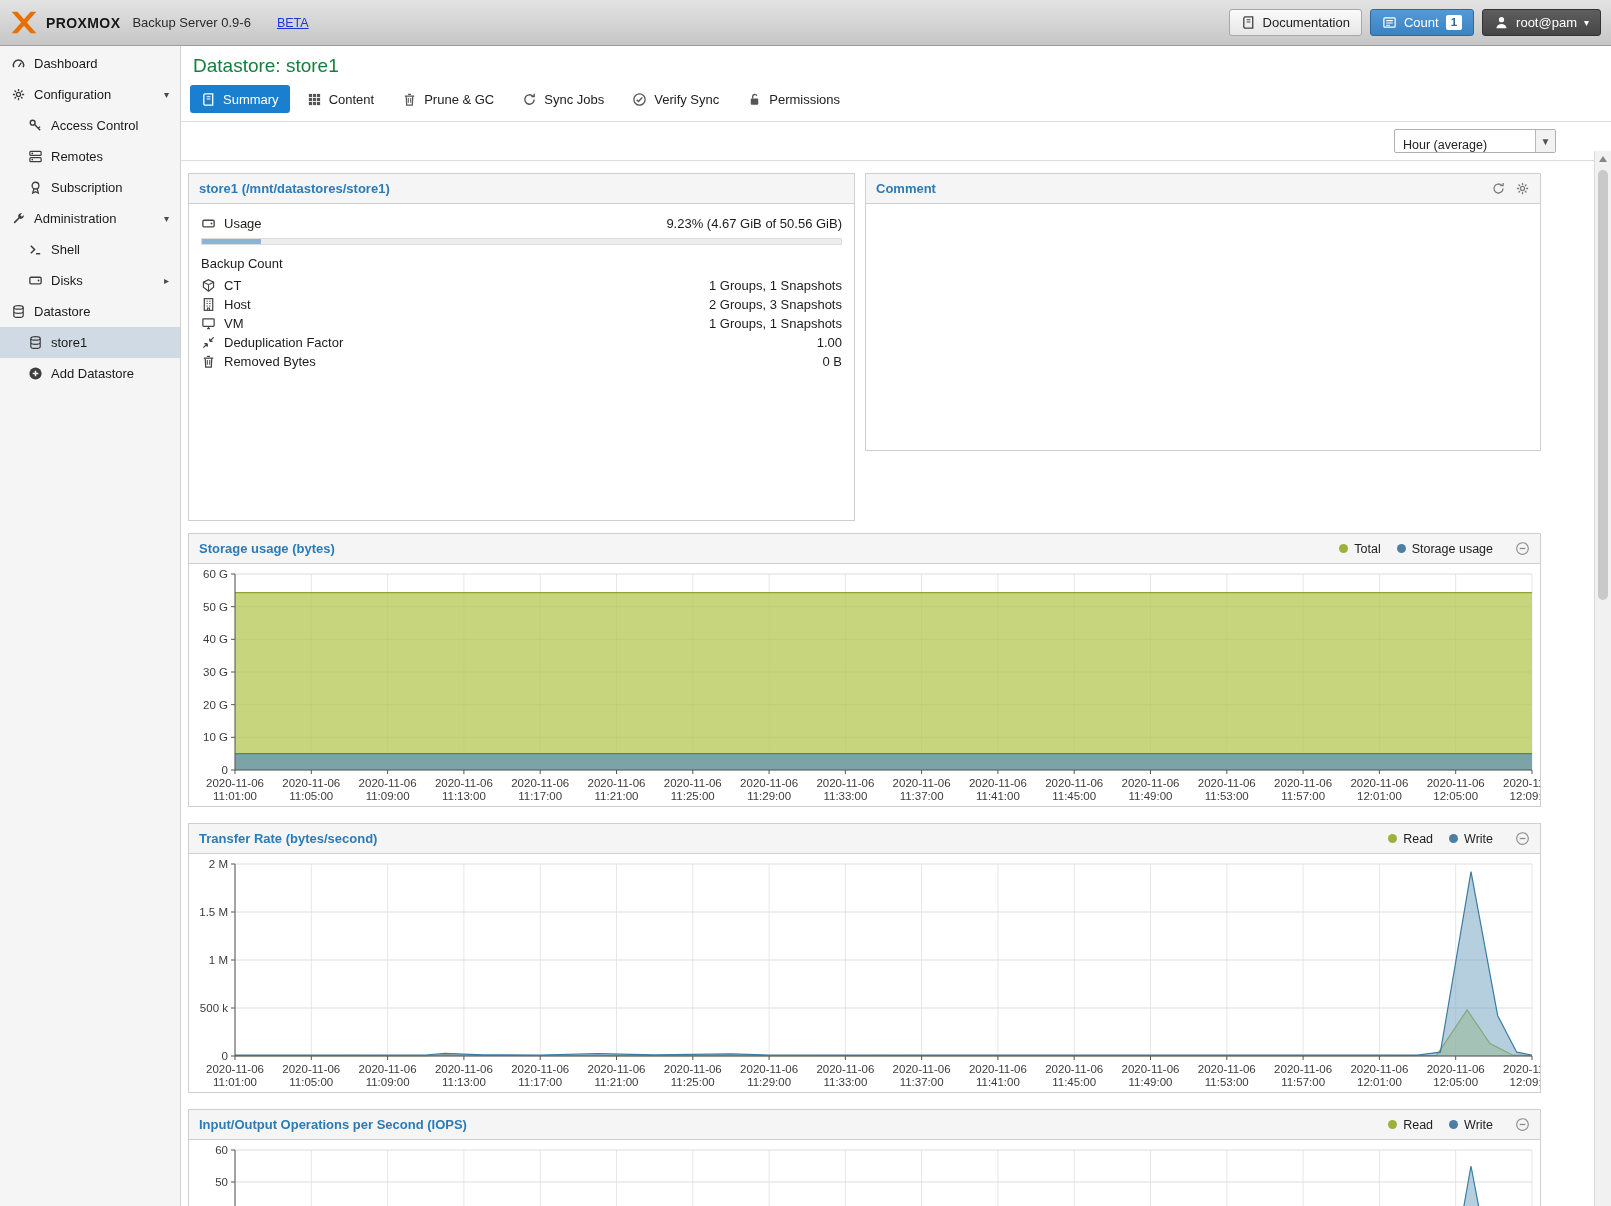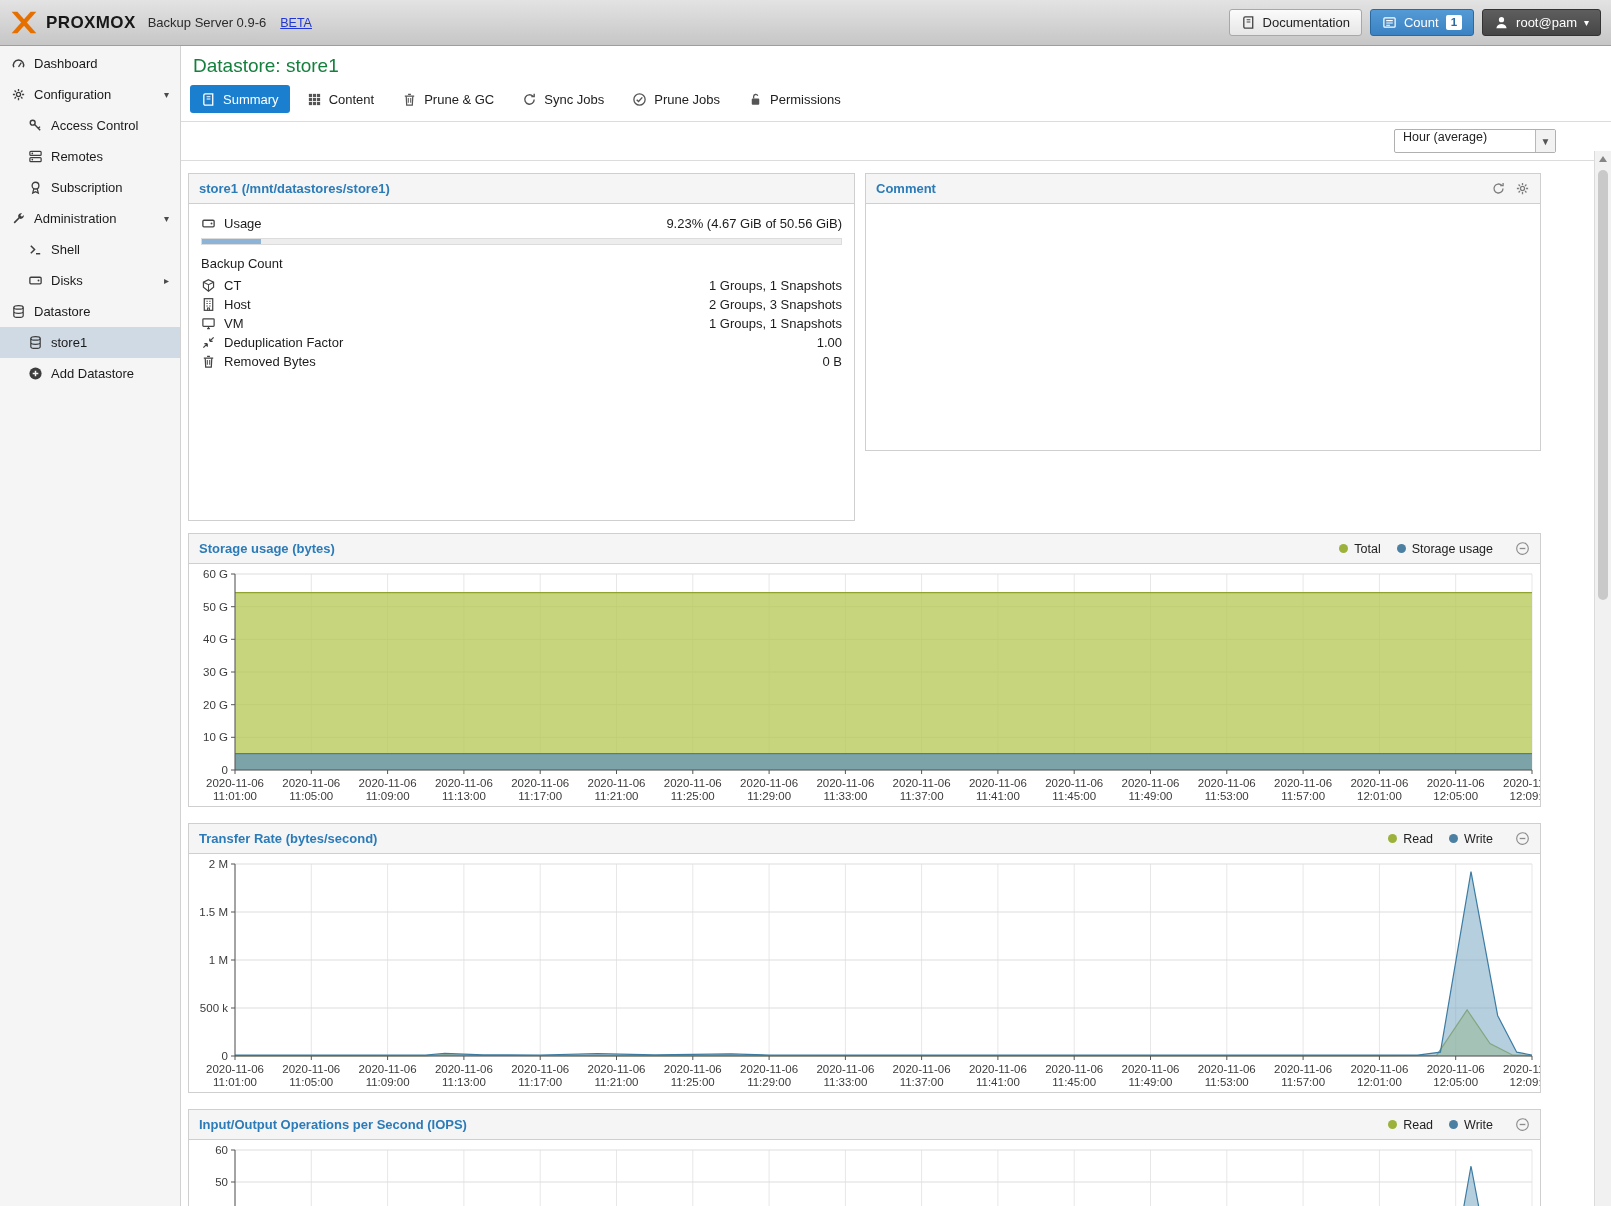--- a/index.html
+++ b/index.html
@@ -5,23 +5,23 @@
   *{box-sizing:border-box;margin:0;padding:0}
   html,body{width:1611px;height:1206px;overflow:hidden;background:#fff;
     font-family:"Liberation Sans","DejaVu Sans",sans-serif;font-size:13px;color:#1c1c1c}
   .app{position:relative;width:1611px;height:1206px;overflow:hidden}
 
   
   .topbar{height:46px;display:flex;align-items:center;justify-content:space-between;
     padding:0 10px;background:linear-gradient(#e3e3e3,#c6c6c6);border-bottom:1px solid #9e9e9e}
   .brand{display:flex;align-items:center;gap:8px}
   .logo svg{display:block}
-  .brand-text{font-weight:bold;font-size:17px;letter-spacing:.4px;color:#171717}
+  .brand-text{font-weight:bold;font-size:14px;letter-spacing:.4px;color:#171717}
   .brand-sub{font-size:13px;color:#2b2b2b;margin-left:4px}
-  .beta{font-size:12.5px;color:#1f36d8;text-decoration:underline;cursor:pointer;margin-left:6px}
+  .beta{font-size:12.5px;color:#1f36d8;text-decoration:underline;cursor:pointer;margin-left:18px}
   .top-actions{display:flex;align-items:center;gap:8px}
   .tb-btn{display:flex;align-items:center;gap:7px;height:27px;padding:0 11px;border-radius:3px;
     border:1px solid #a8a8a8;background:linear-gradient(#fbfbfb,#e6e6e6);color:#222;
     font-size:13px;font-family:inherit;cursor:pointer}
   .tb-btn .ic{color:#444}
   .tb-btn.tasks{background:linear-gradient(#549ad6,#3a82c2);border-color:#2a6aa0;color:#fff}
   .tb-btn.tasks .ic{color:#fff}
   .badge{background:#fff;color:#2a6aa0;font-weight:bold;font-size:11.5px;border-radius:2px;
     padding:1px 5px;line-height:13px}
   .tb-btn.user{background:linear-gradient(#5e5e5e,#464646);border-color:#333;color:#fff}
@@ -42,21 +42,21 @@
   .page-title{padding:9px 12px 3px;font-size:19px;color:#15803d}
   .tabbar{display:flex;align-items:center;gap:6px;padding:5px 9px 8px;border-bottom:1px solid #dcdcdc}
   .tab{display:flex;align-items:center;gap:7px;height:28px;padding:0 11px;border:none;
     border-radius:3px;background:transparent;font-size:13px;font-family:inherit;color:#212121;cursor:pointer}
   .tab .ic{color:#555}
   .tab.active{background:#1b7fd0;color:#fff}
   .tab.active .ic{color:#fff}
   .toolbar{height:39px;display:flex;align-items:center;justify-content:flex-end;
     padding-right:55px;border-bottom:1px solid #dcdcdc}
   .combo{width:162px;height:24px;border:1px solid #b0b0b0;border-radius:2px;background:#fff;
-    display:flex;align-items:flex-start;font-size:12.5px;color:#222;cursor:pointer}
+    display:flex;align-items:flex-end;font-size:12.5px;color:#222;cursor:pointer}
   .combo>span:first-child{flex:1;padding:0 8px;white-space:nowrap}
   .combo-trigger{width:20px;align-self:stretch;border-left:1px solid #b8b8b8;background:#f2f2f2;
     display:flex;align-items:center;justify-content:center;font-size:10px;color:#555}
 
   .content{padding:12px 70px 0 7px}
   .panels-row{display:flex;gap:10px;margin-bottom:12px}
   .panel{border:1px solid #cfcfcf;background:#fff}
   .store-panel{width:667px;height:348px}
   .comment-panel{flex:1;height:278px}
   .panel-hd{height:30px;display:flex;align-items:center;background:#f5f5f5;
@@ -303,21 +303,21 @@
             </span>
           <span>Sync Jobs</span>
         </button>
         <button class="tab">
           <span class="ic">
               <svg viewBox="0 0 16 16">
                 <circle cx="8" cy="8" r="6" fill="none" stroke="currentColor" stroke-width="1.4"></circle>
                 <path d="m5 8.2 2 2 4-4.5" fill="none" stroke="currentColor" stroke-width="1.5"></path>
               </svg>
             </span>
-          <span>Prune Jobs</span>
+          <span>Verify Sync</span>
         </button>
         <button class="tab">
           <span class="ic">
               <svg viewBox="0 0 16 16">
                 <rect x="4" y="7" width="8" height="6.5" rx="1" fill="currentColor"></rect>
                 <path d="M6 7V4.8A2.3 2.3 0 0 1 10.4 4" fill="none" stroke="currentColor" stroke-width="1.4"></path>
               </svg>
             </span>
           <span>Permissions</span>
         </button>

